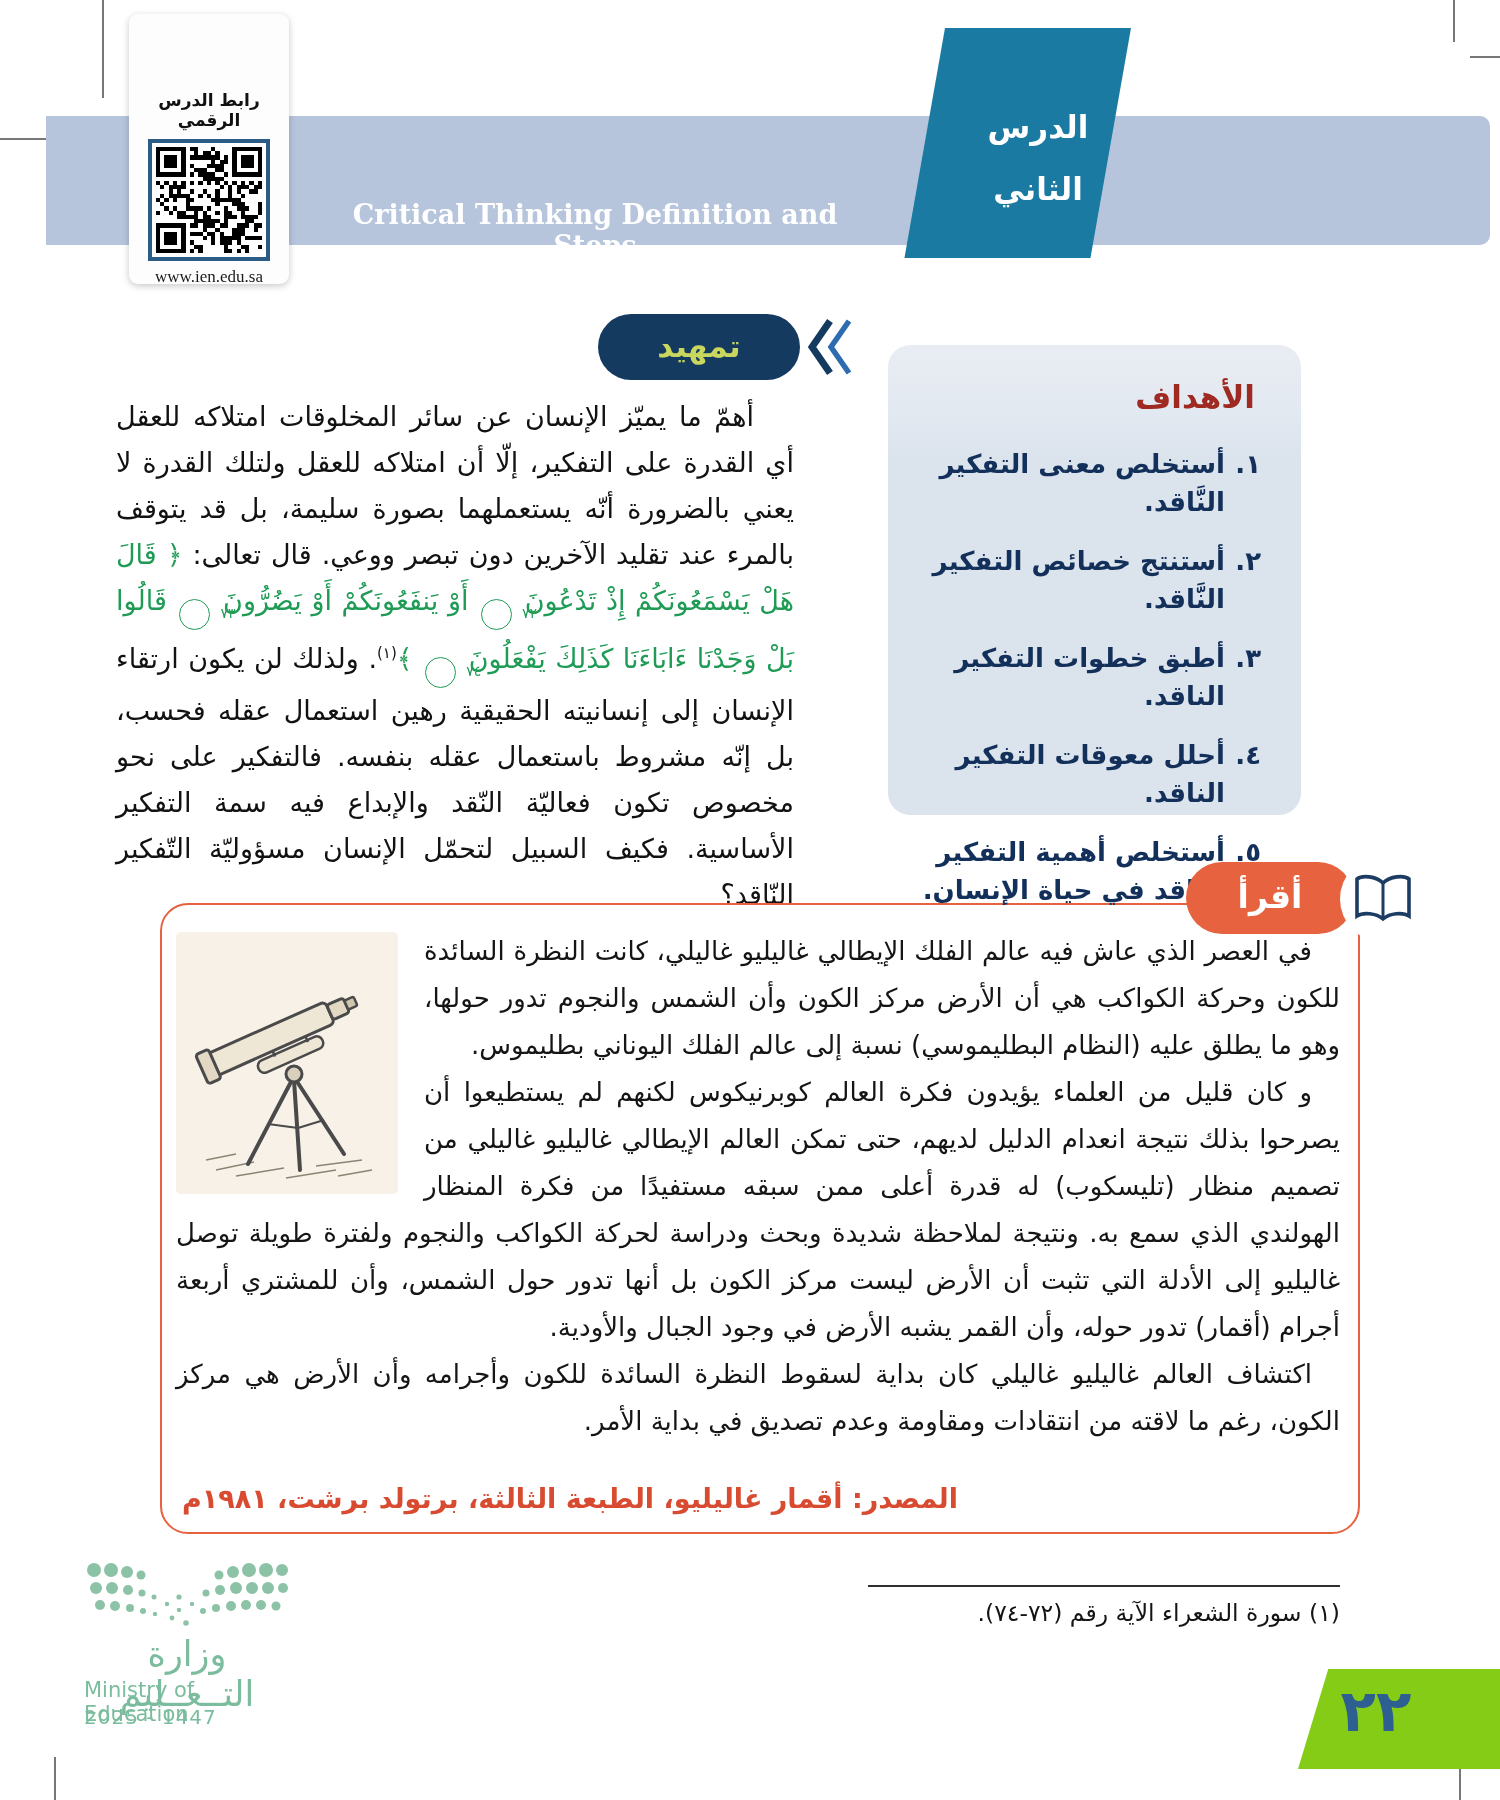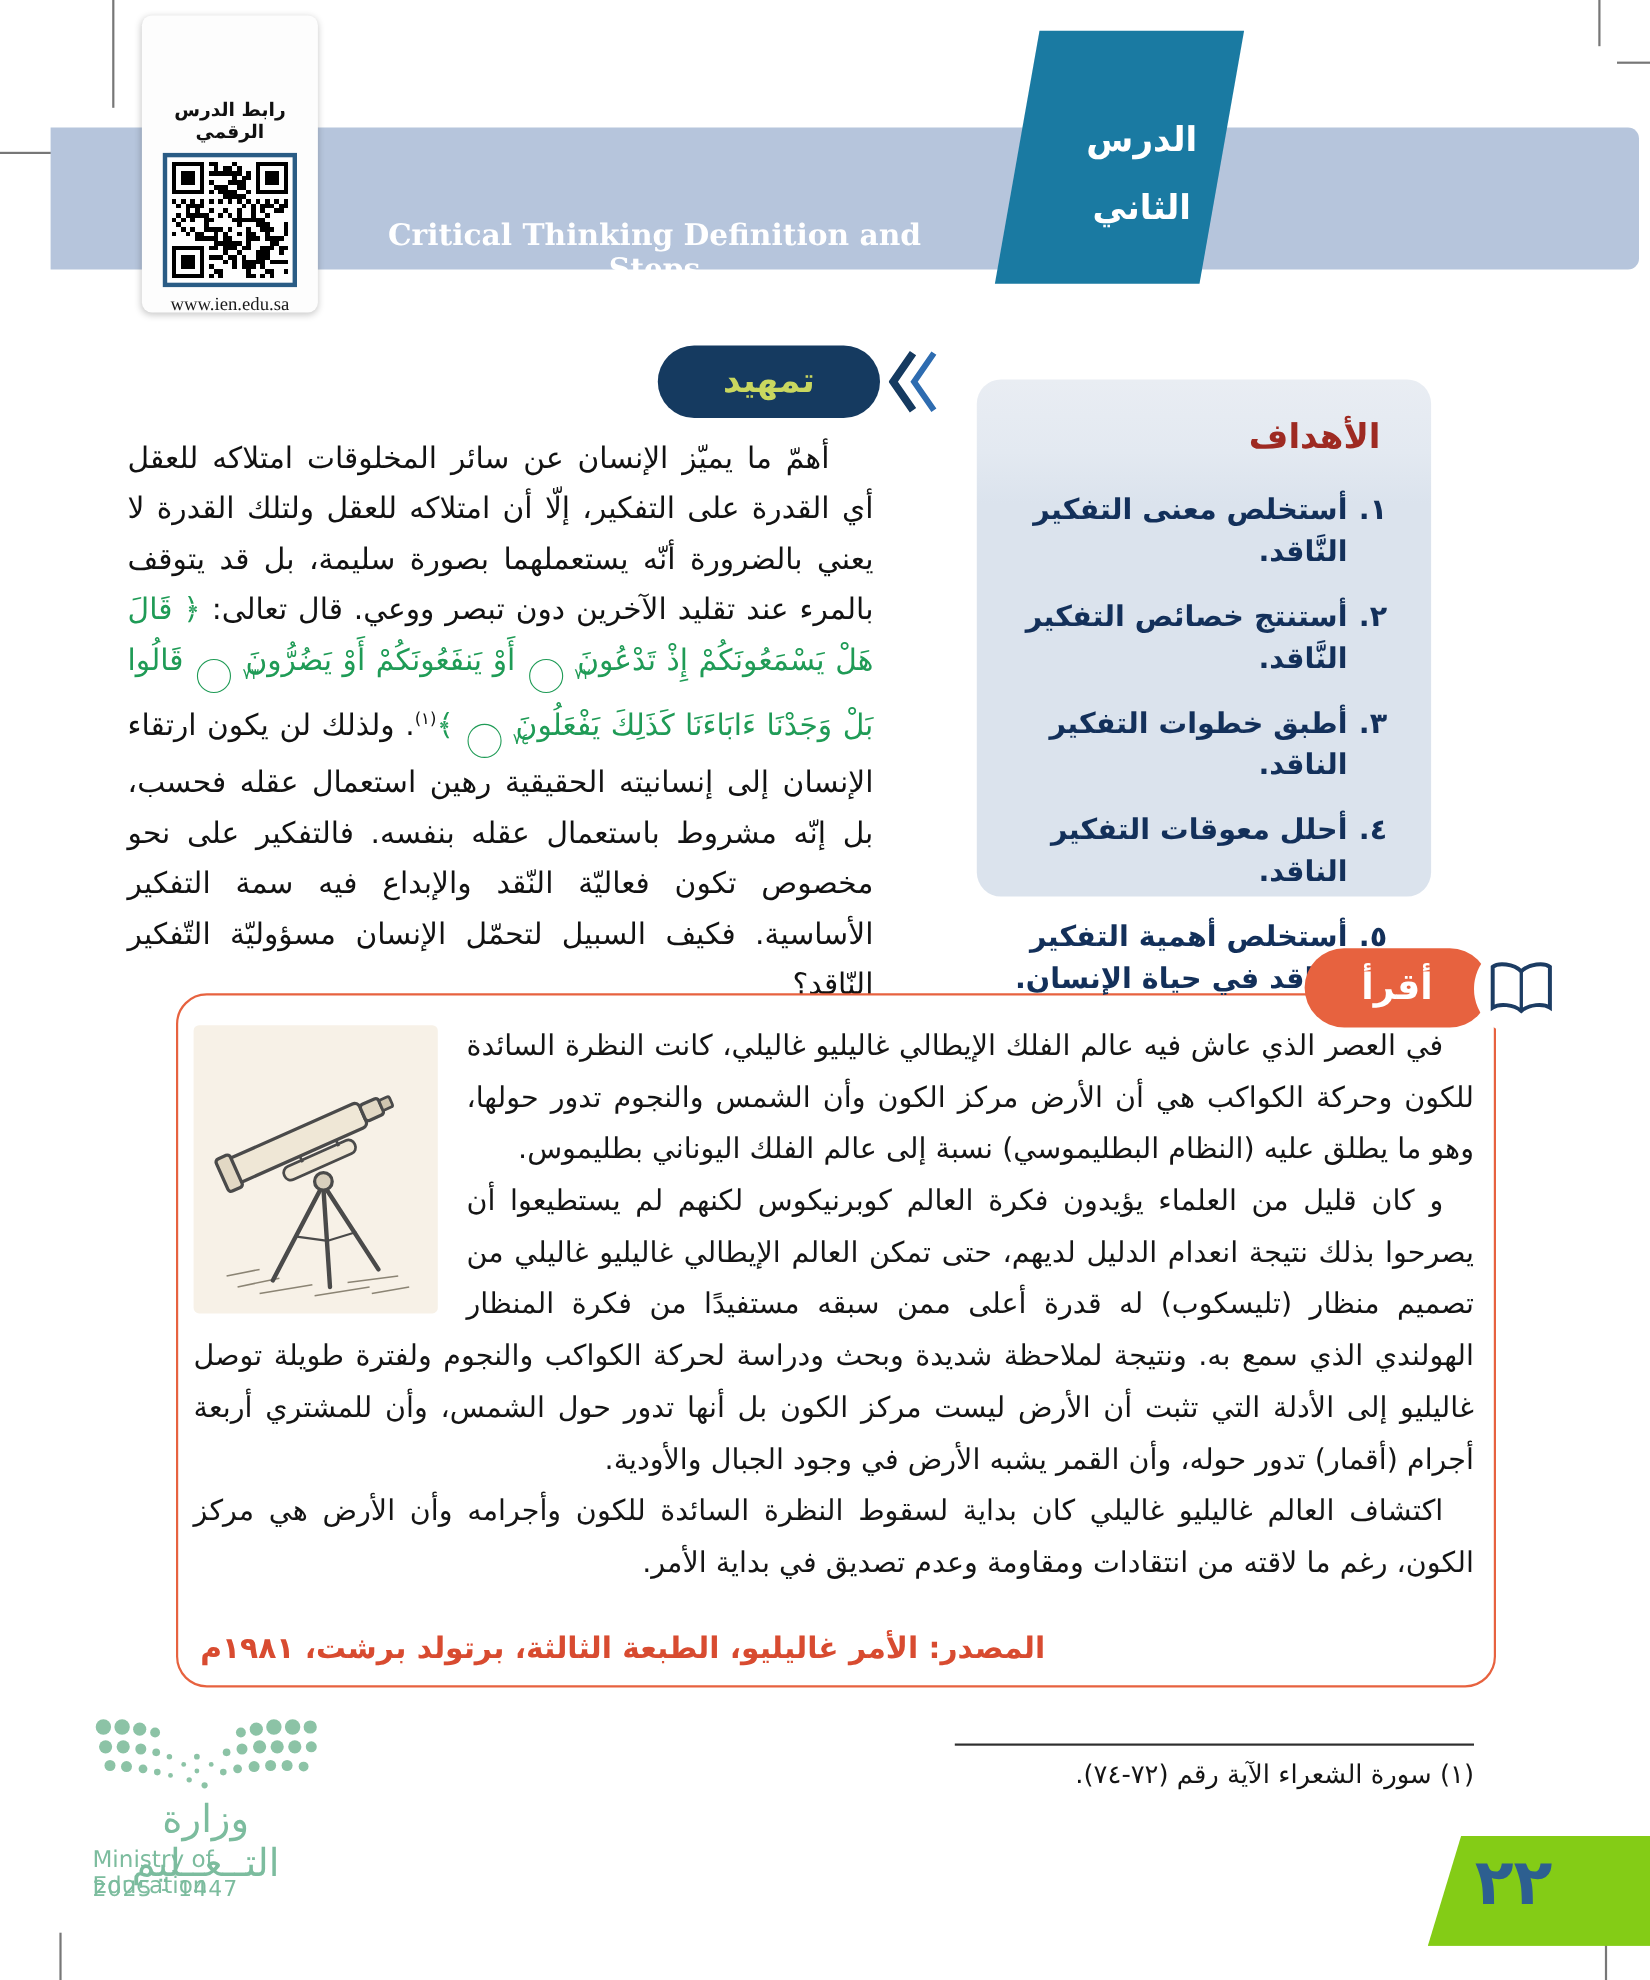--- a/index.html
+++ b/index.html
@@ -466,21 +466,21 @@
           <rect x="70" y="116" width="70" height="13" rx="6" fill="#efe7d6" stroke="#4a4a4a" stroke-width="2.5"></rect>
           <line x1="90" y1="112" x2="90" y2="118" stroke="#4a4a4a" stroke-width="2.5"></line>
           <line x1="126" y1="112" x2="126" y2="118" stroke="#4a4a4a" stroke-width="2.5"></line>
         </g>
       </svg>
     </div>
   <p>في العصر الذي عاش فيه عالم الفلك الإيطالي غاليليو غاليلي، كانت النظرة السائدة للكون وحركة الكواكب هي أن الأرض مركز الكون وأن الشمس والنجوم تدور حولها، وهو ما يطلق عليه (النظام البطليموسي) نسبة إلى عالم الفلك اليوناني بطليموس.</p>
       <p>و كان قليل من العلماء يؤيدون فكرة العالم كوبرنيكوس لكنهم لم يستطيعوا أن يصرحوا بذلك نتيجة انعدام الدليل لديهم، حتى تمكن العالم الإيطالي غاليليو غاليلي من تصميم منظار (تليسكوب) له قدرة أعلى ممن سبقه مستفيدًا من فكرة المنظار الهولندي الذي سمع به. ونتيجة لملاحظة شديدة وبحث ودراسة لحركة الكواكب والنجوم ولفترة طويلة توصل غاليليو إلى الأدلة التي تثبت أن الأرض ليست مركز الكون بل أنها تدور حول الشمس، وأن للمشتري أربعة أجرام (أقمار) تدور حوله، وأن القمر يشبه الأرض في وجود الجبال والأودية.</p>
       <p>اكتشاف العالم غاليليو غاليلي كان بداية لسقوط النظرة السائدة للكون وأجرامه وأن الأرض هي مركز الكون، رغم ما لاقته من انتقادات ومقاومة وعدم تصديق في بداية الأمر.</p>
     </div>
-  <div class="source">المصدر: الأمر غاليليو، الطبعة الثالثة، برتولد برشت، ١٩٨١م</div>
+  <div class="source">المصدر: أقمار غاليليو، الطبعة الثالثة، برتولد برشت، ١٩٨١م</div>
 
   <div class="foot-rule"></div>
   <div class="footnote">(١) سورة الشعراء الآية رقم (٧٢-٧٤).</div>
 
   <svg class="moe-dots" width="210" height="74" viewBox="0 0 210 74">
     <g fill="#8cc3a6">
       <circle cx="12" cy="10" r="7"></circle>
         <circle cx="29" cy="10" r="7"></circle>
         <circle cx="45" cy="12" r="6"></circle>
         <circle cx="59" cy="15" r="4.5"></circle>

